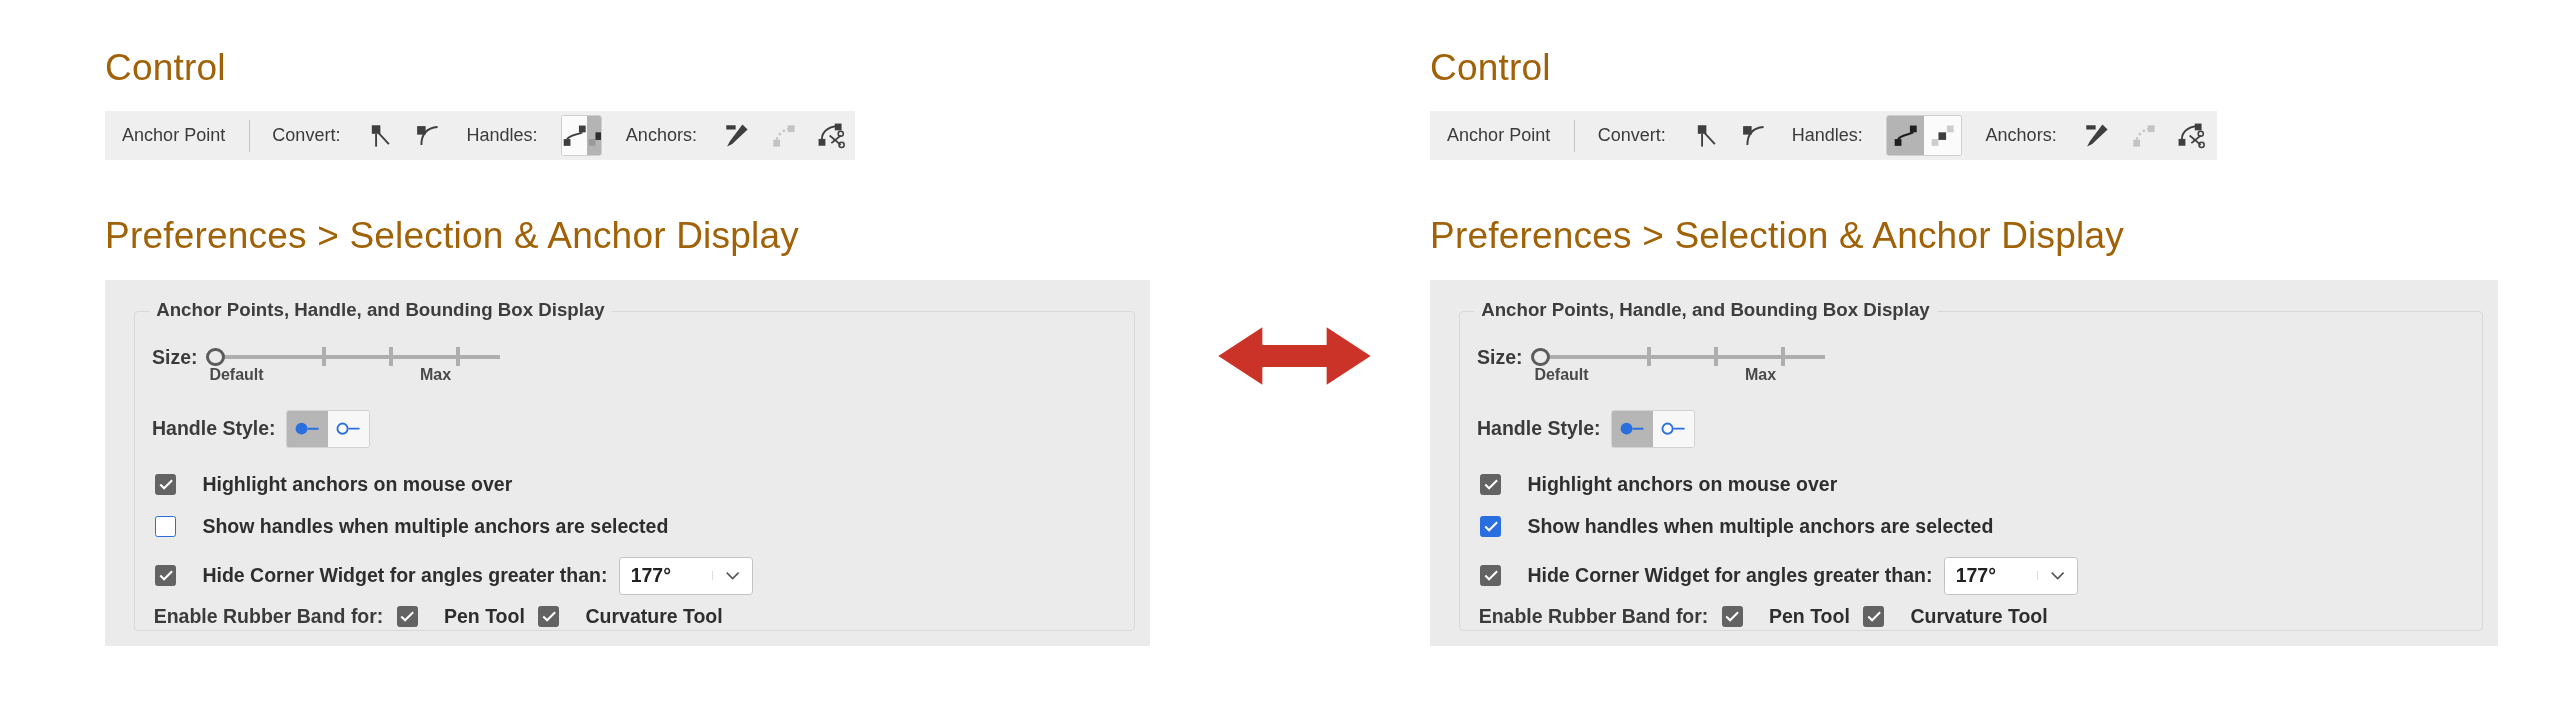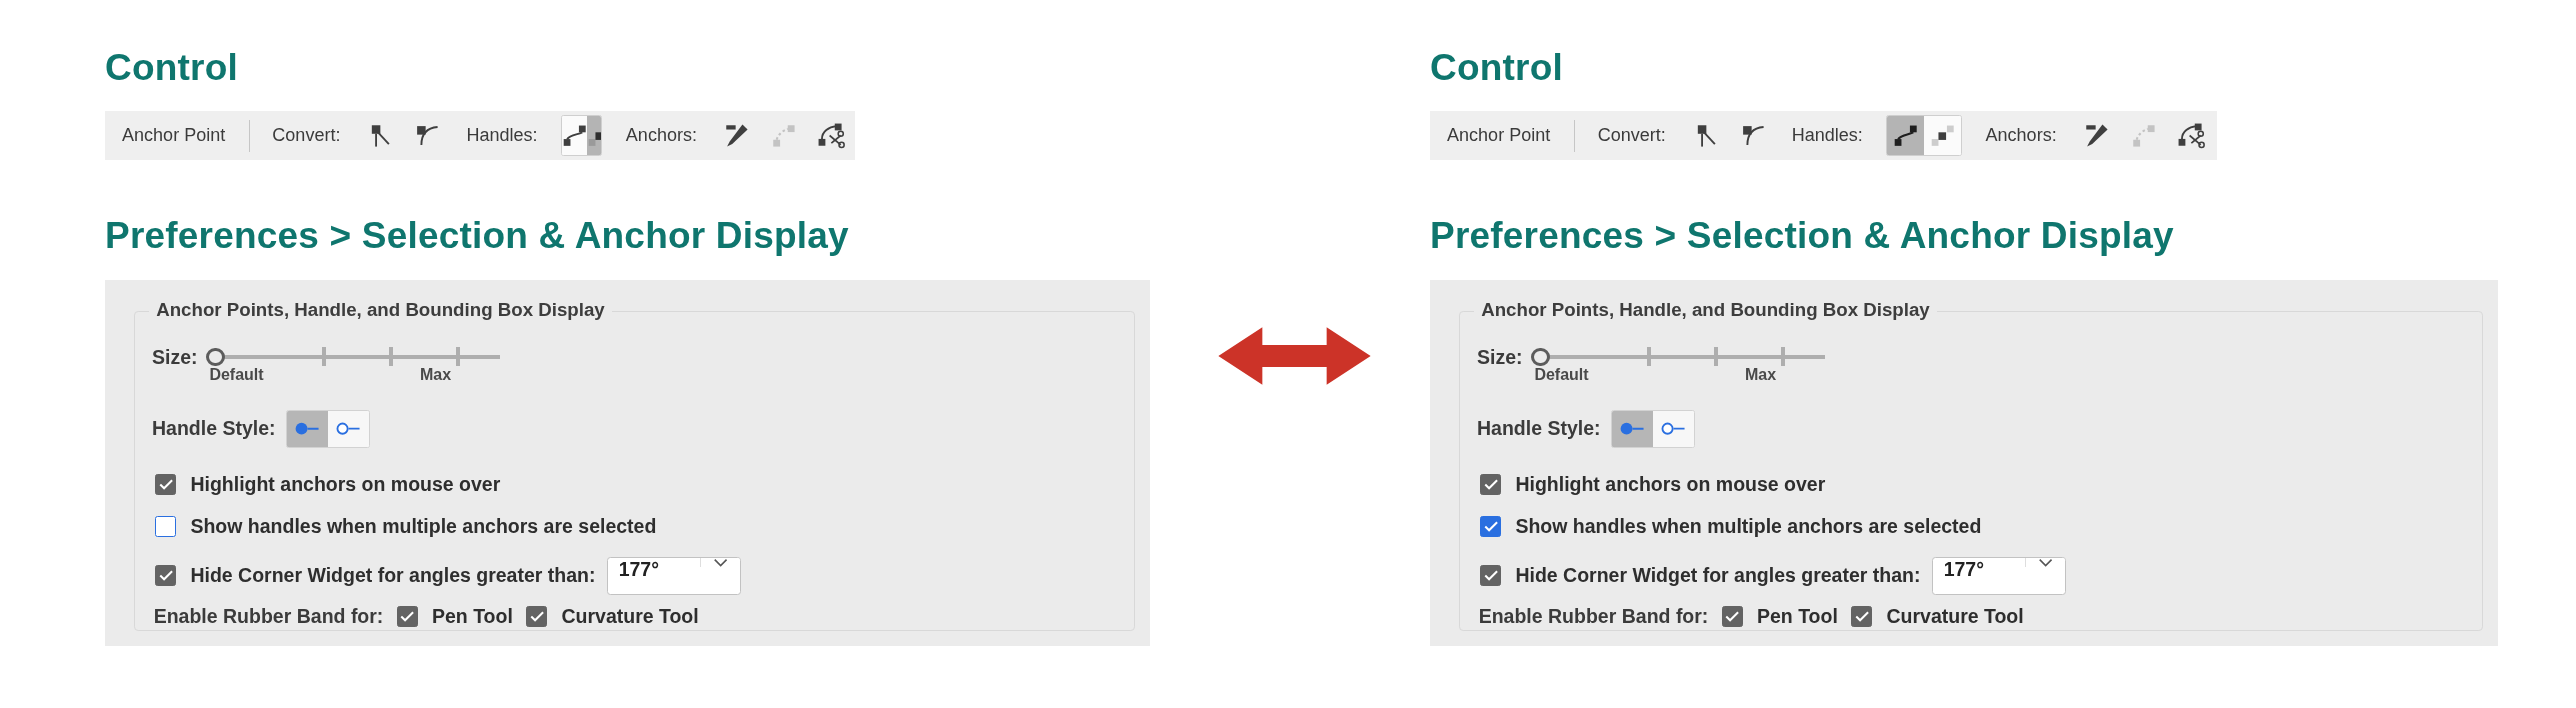--- a/index.html
+++ b/index.html
@@ -12,22 +12,22 @@
     -webkit-font-smoothing:antialiased;
   }
   .panel{position:absolute;top:0;}
   .panel.left{left:0;width:1204px;}
   .panel.right{left:1408px;width:1168px;}
 
   
   .section-title{
     position:absolute;
     font-size:37px;
-    font-weight:700;
-    color:#0f766e;
+    font-weight:400;
+    color:#a16207;
     letter-spacing:0.2px;
     white-space:nowrap;
   }
 
   
   .controlbar{
     position:absolute;
     height:49px;
     background:#efefef;
     display:flex;
@@ -114,25 +114,25 @@
 
   
   .cbx{
     width:21px;height:21px;border-radius:2.5px;box-sizing:border-box;
     display:flex;align-items:center;justify-content:center;flex:0 0 auto;
   }
   .cbx.on{background:#636363;border:0.8px solid #636363;}
   .cbx.on-blue{background:#2a6fe0;border:0.8px solid #2a6fe0;}
   .cbx.off{background:#ffffff;border:1.3px solid #2a6fe0;}
   .cbx svg{display:block;}
-  .cbx-txt{font-size:19.5px;color:#2e2e2e;margin-left:14px;}
+  .cbx-txt{font-size:19.5px;color:#2e2e2e;margin-left:26px;}
 
   
   .dd{
-    display:flex;align-items:flex-start;
+    display:flex;align-items:center;
     border:0.8px solid #c2c2c2;background:#ffffff;border-radius:3.4px;overflow:hidden;height:36px;
   }
   .dd-val{
     display:flex;align-items:center;padding:0 10.2px;font-size:19.5px;color:#212121;min-width:71px;
   }
   .dd-arrow{
     width:39px;display:flex;align-items:center;justify-content:center;
     border-left:0.8px solid #dedede;background:#ffffff;
   }
 

